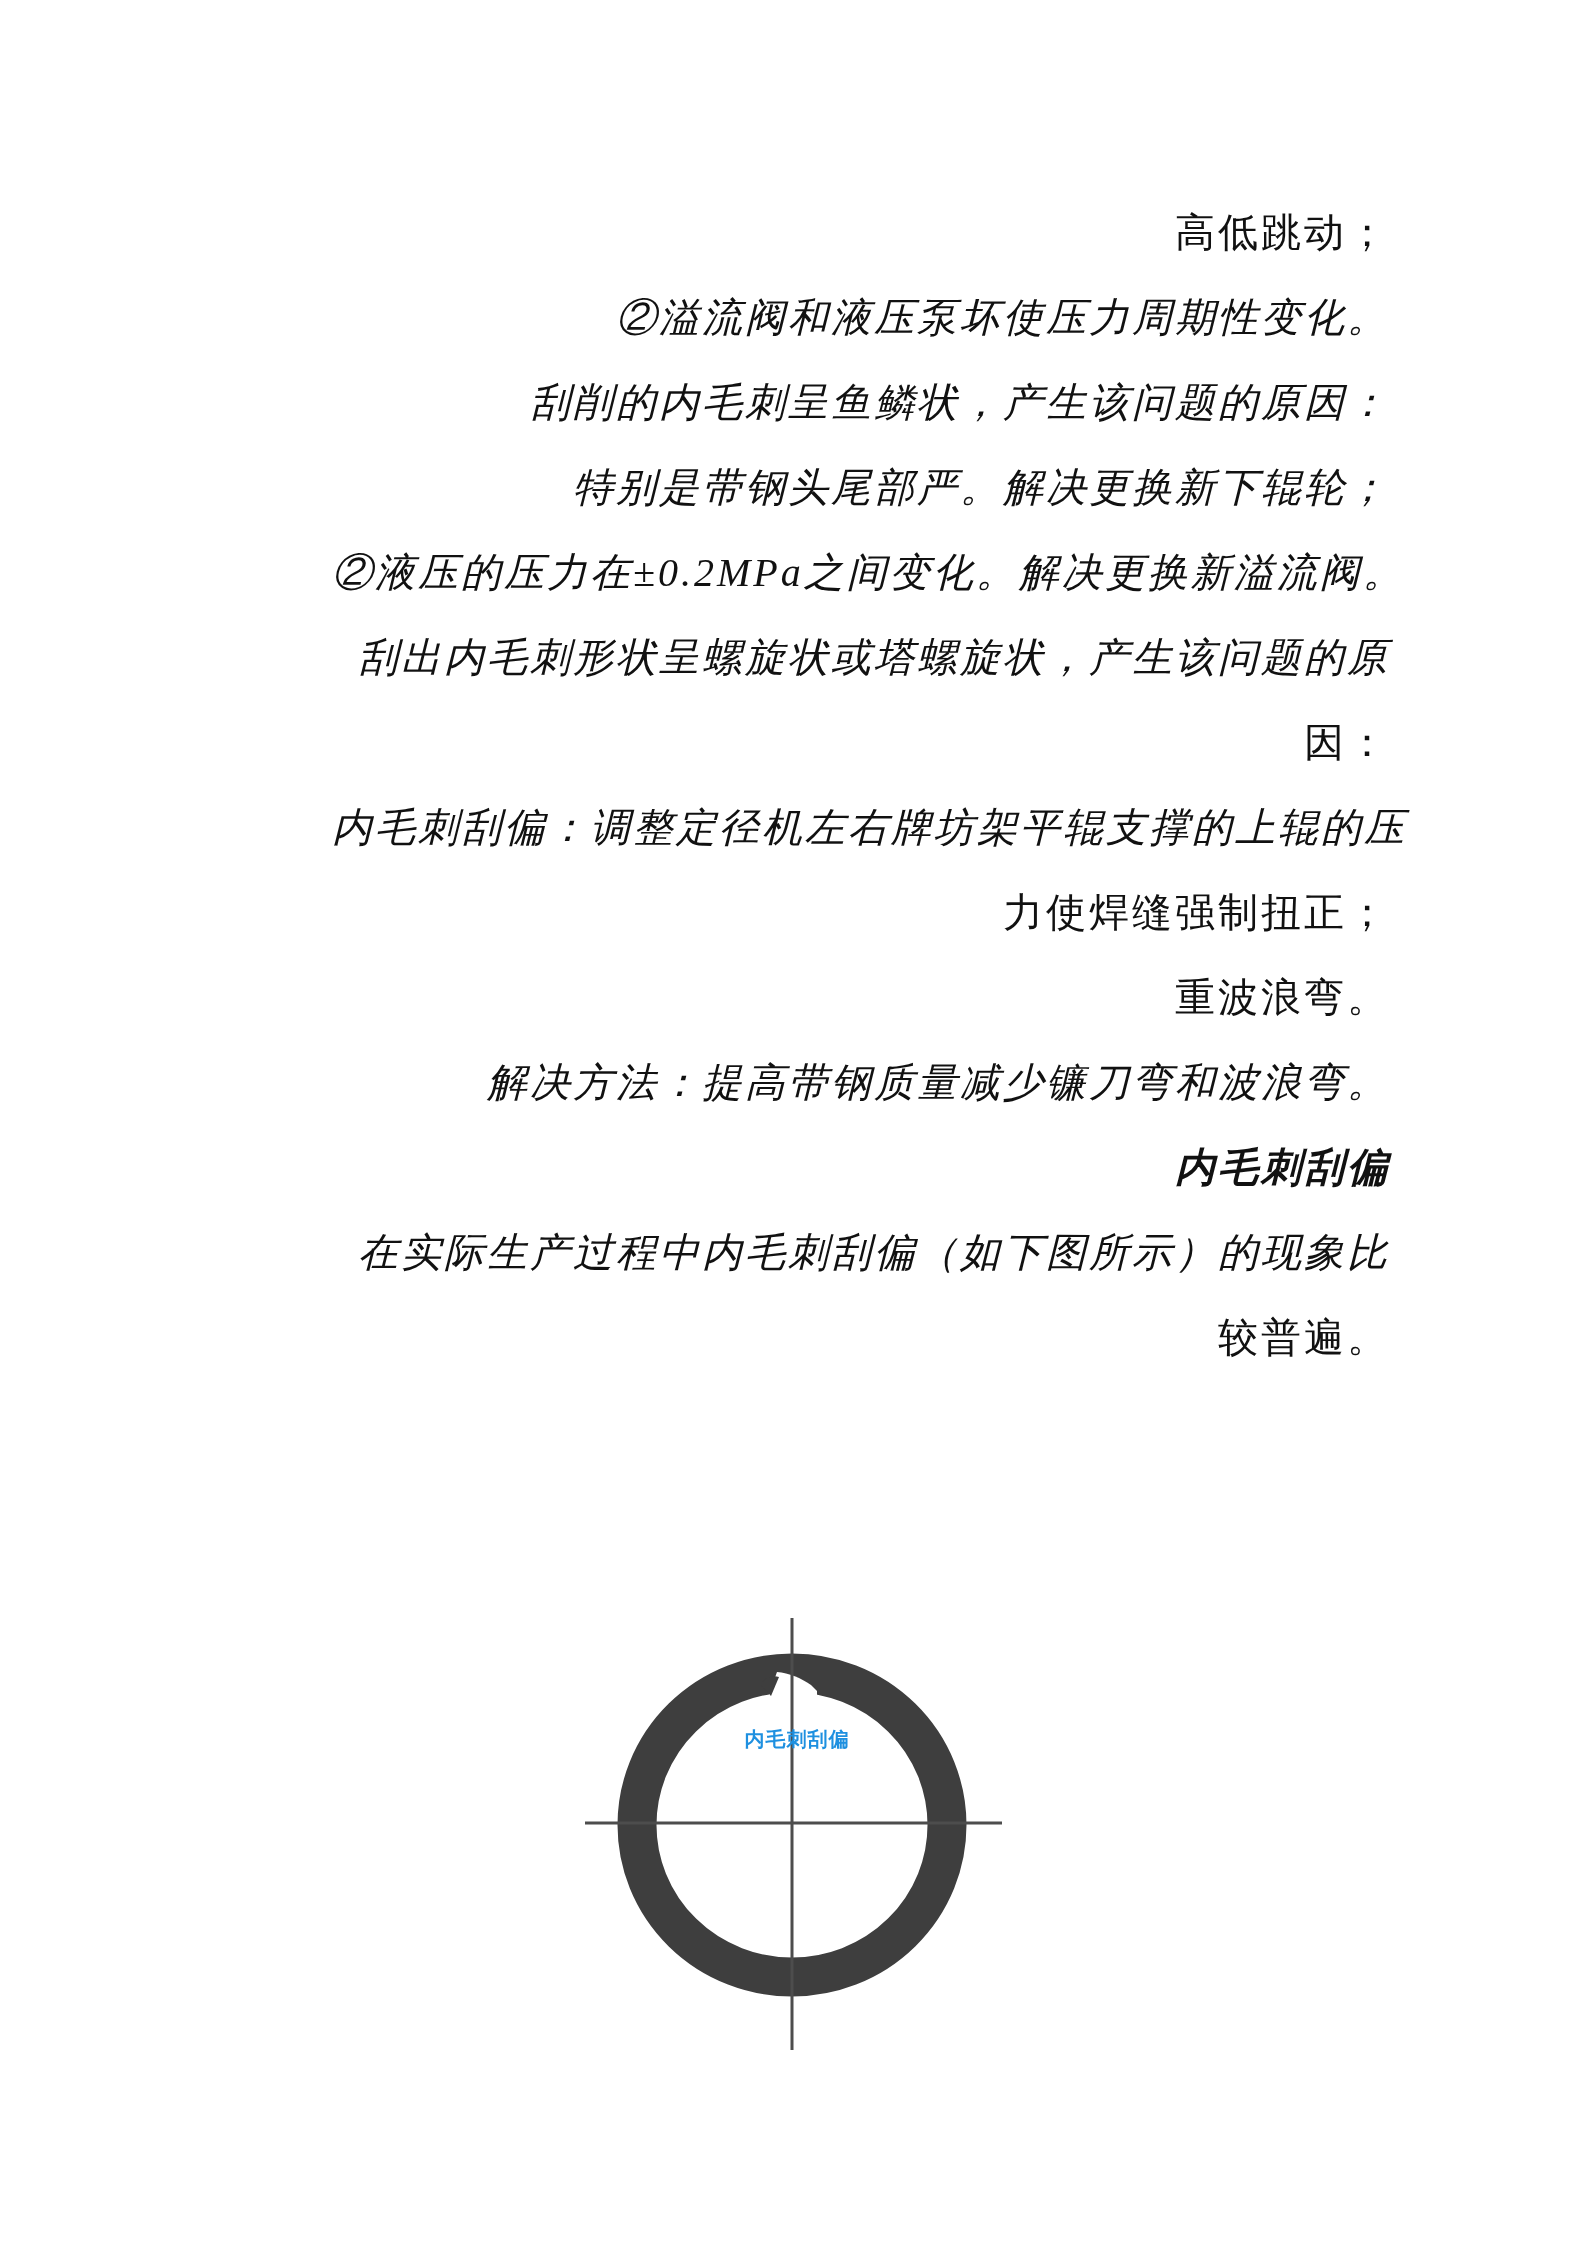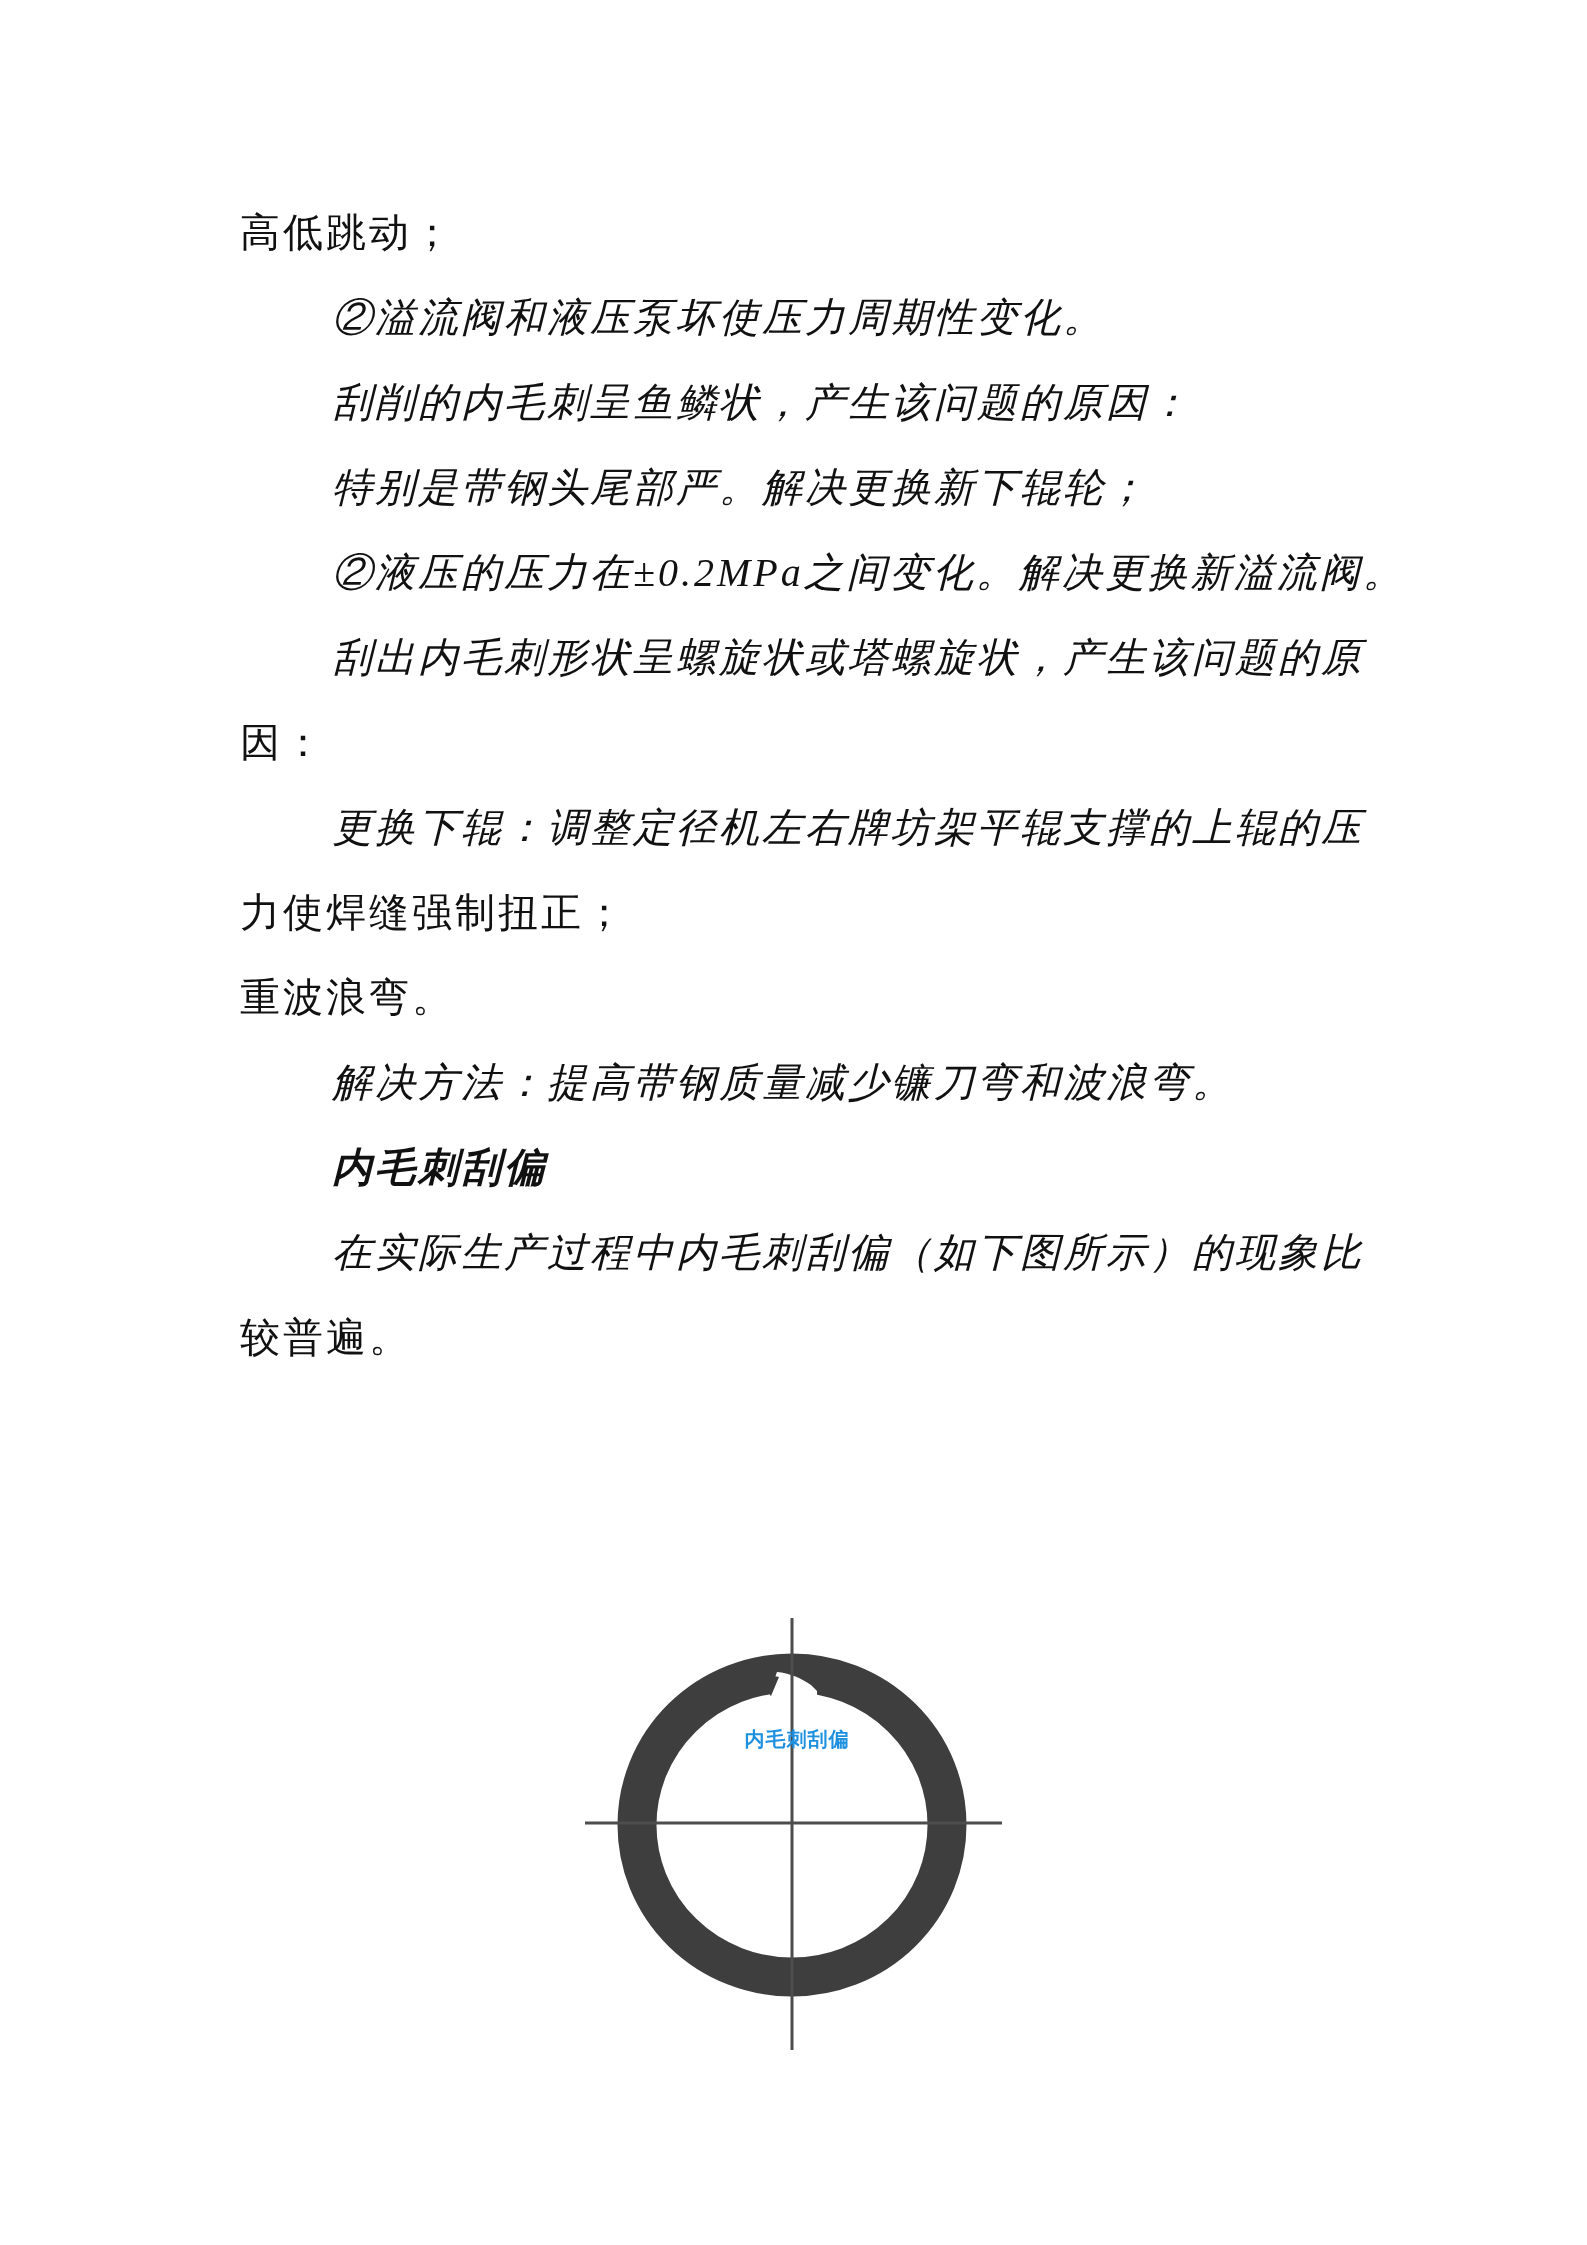--- a/index.html
+++ b/index.html
@@ -15,20 +15,21 @@
     left:240px;top:190px;
     width:1150px;
   }
   .line{
     height:85px;
     line-height:85px;
     font-size:40px;
     letter-spacing:3px;
     color:#111111;
     white-space:nowrap;
+    text-align:right;
   }
   .line.indent{padding-left:92px;font-style:italic;}
   .line.bold{font-weight:bold;}
   .diagram{
     position:absolute;
     left:540px;top:1600px;
     width:510px;height:460px;
   }
   .diagram svg{display:block;width:510px;height:460px;}
   .diagram-label{
@@ -49,21 +50,21 @@
 <body>
 
 <div class="text-block">
   <div class="line">高低跳动；</div>
   <div class="line indent">②溢流阀和液压泵坏使压力周期性变化。</div>
   <div class="line indent">刮削的内毛刺呈鱼鳞状，产生该问题的原因：</div>
   <div class="line indent">特别是带钢头尾部严。解决更换新下辊轮；</div>
   <div class="line indent">②液压的压力在±0.2MPa之间变化。解决更换新溢流阀。</div>
   <div class="line indent">刮出内毛刺形状呈螺旋状或塔螺旋状，产生该问题的原</div>
   <div class="line">因：</div>
-  <div class="line indent">更换下辊：调整定径机左右牌坊架平辊支撑的上辊的压</div>
+  <div class="line indent">内毛刺刮偏：调整定径机左右牌坊架平辊支撑的上辊的压</div>
   <div class="line">力使焊缝强制扭正；</div>
   <div class="line">重波浪弯。</div>
   <div class="line indent">解决方法：提高带钢质量减少镰刀弯和波浪弯。</div>
   <div class="line indent bold">内毛刺刮偏</div>
   <div class="line indent">在实际生产过程中内毛刺刮偏（如下图所示）的现象比</div>
   <div class="line">较普遍。</div>
 </div>
 
 <div class="diagram">
   <svg viewBox="540 1600 510 460" xmlns="http://www.w3.org/2000/svg">

